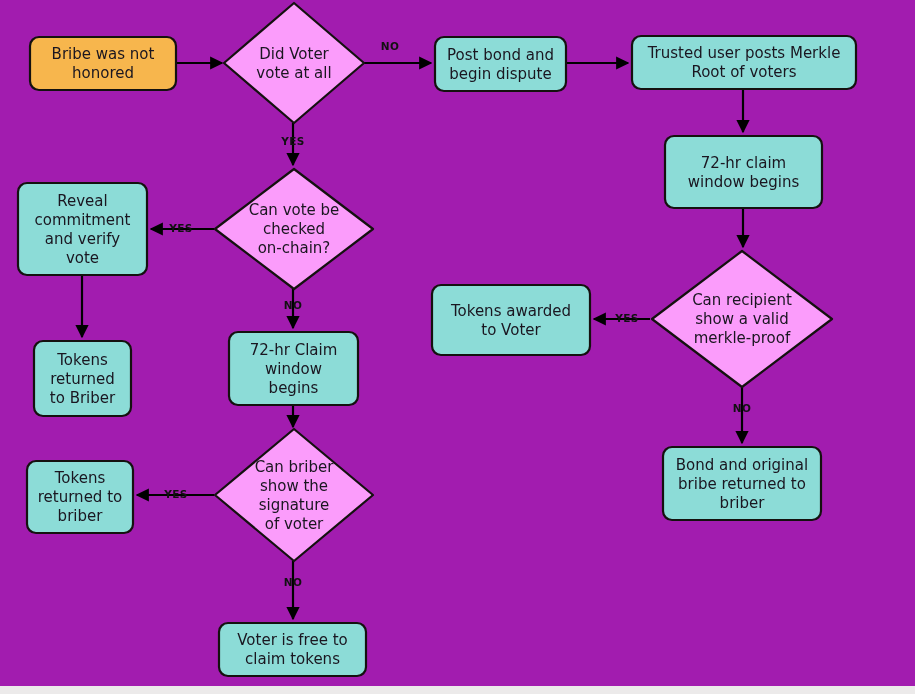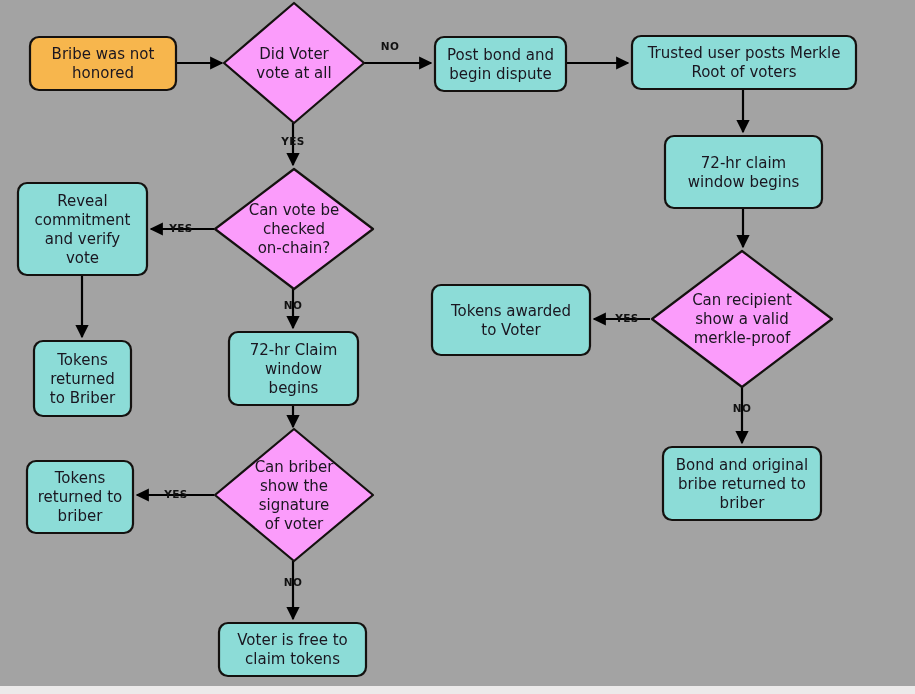--- a/index.html
+++ b/index.html
@@ -8,21 +8,21 @@
     padding: 0;
     background: #ffffff;
   }
   body {
     font-family: "DejaVu Sans", "Liberation Sans", sans-serif;
   }
   #canvas {
     position: relative;
     width: 915px;
     height: 694px;
-    background: #a3a3a3;
+    background: #a21caf;
     overflow: hidden;
   }
   #flow-svg {
     position: absolute;
     left: 0;
     top: 0;
     width: 915px;
     height: 694px;
     display: block;
   }

